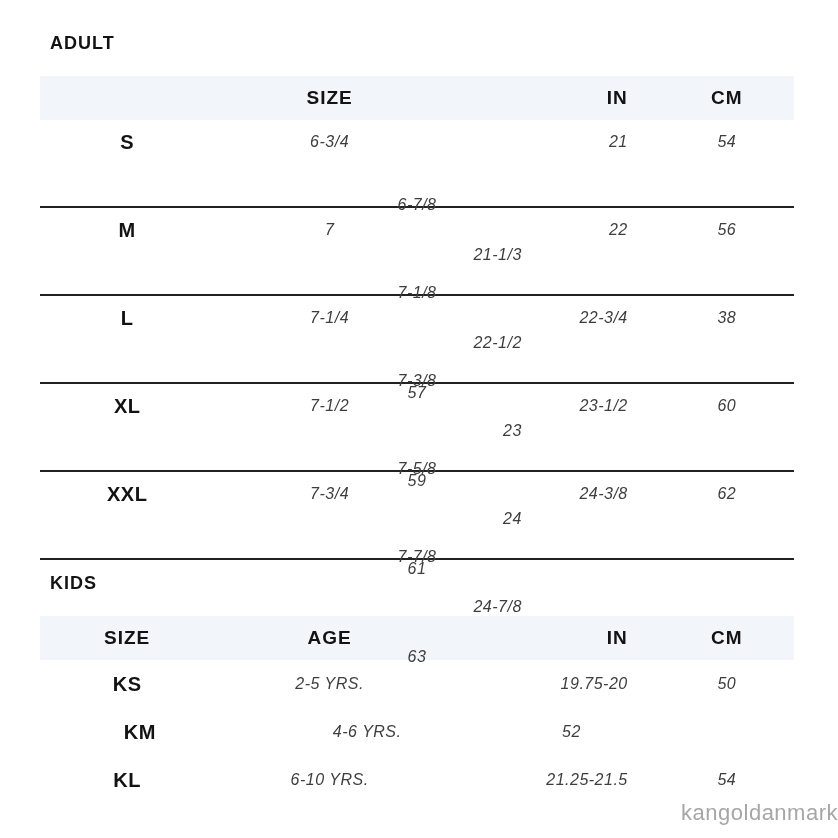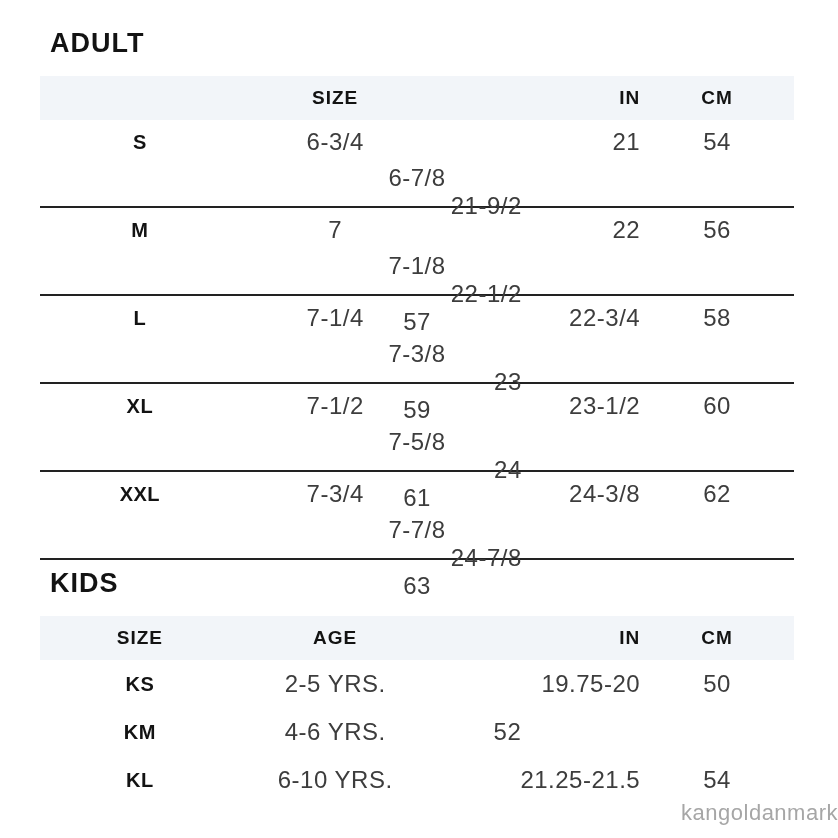--- a/index.html
+++ b/index.html
@@ -6,36 +6,37 @@
   html, body {
     width: 838px; height: 838px;
     background: #ffffff;
     font-family: "Liberation Sans", sans-serif;
     overflow: hidden;
   }
   .sheet { width: 838px; height: 838px; }
 
   .section-title {
     margin: 28px 0 0 50px;
-    font-size: 27px;
+    font-size: 18px;
     line-height: 30px;
     font-weight: 800;
     letter-spacing: 1px;
     color: var(--title-text, #111);
   }
   .section-title.kids { margin-top: 8px; }
 
   .table {
     width: 754px;
     margin: 18px 0 0 40px;
   }
   .trow {
     display: flex;
     align-items: center;
     height: 44px;
+    gap: 32px;
   }
   .kids-table .trow.body-row { height: 48px; }
 
   .trow.header-row {
     background: var(--header-bar-bg, #f2f5f9);
   }
   .trow.group-end {
     border-bottom: 2px solid var(--divider, #222);
     flex-direction: column;
   }
@@ -53,23 +54,24 @@
     color: var(--title-text, #111);
   }
   .lbl {
     font-weight: 800;
     font-size: 20px;
     letter-spacing: 0.5px;
     color: var(--title-text, #111);
   }
   .val {
     font-weight: 400;
-    font-size: 24px;
+    font-size: 16px;
     letter-spacing: 0.5px;
     color: var(--body-text, #3d3d3d);
+    font-style: italic;
   }
 
   .footer {
     margin-top: -2px;
     text-align: right;
     font-size: 22px;
     line-height: 22px;
     letter-spacing: 0.5px;
     color: var(--footer-text, #a6a6a6);
   }
@@ -91,41 +93,41 @@
 
     <div class="trow body-row">
       <span class="c c1 lbl">S</span>
       <span class="c c2 val">6-3/4</span>
       <span class="c c3 val">21</span>
       <span class="c c4 val">54</span>
     </div>
     <div class="trow body-row group-end">
       <span class="c c1 lbl"></span>
       <span class="c c2 val">6-7/8</span>
-      <span class="c c3 val">21-9/2</span>
+      <span class="c c3 val">21-1/3</span>
     </div>
 
     <div class="trow body-row">
       <span class="c c1 lbl">M</span>
       <span class="c c2 val">7</span>
       <span class="c c3 val">22</span>
       <span class="c c4 val">56</span>
     </div>
     <div class="trow body-row group-end">
       <span class="c c1 lbl"></span>
       <span class="c c2 val">7-1/8</span>
       <span class="c c3 val">22-1/2</span>
       <span class="c c4 val">57</span>
     </div>
 
     <div class="trow body-row">
       <span class="c c1 lbl">L</span>
       <span class="c c2 val">7-1/4</span>
       <span class="c c3 val">22-3/4</span>
-      <span class="c c4 val">58</span>
+      <span class="c c4 val">38</span>
     </div>
     <div class="trow body-row group-end">
       <span class="c c1 lbl"></span>
       <span class="c c2 val">7-3/8</span>
       <span class="c c3 val">23</span>
       <span class="c c4 val">59</span>
     </div>
 
     <div class="trow body-row">
       <span class="c c1 lbl">XL</span>

